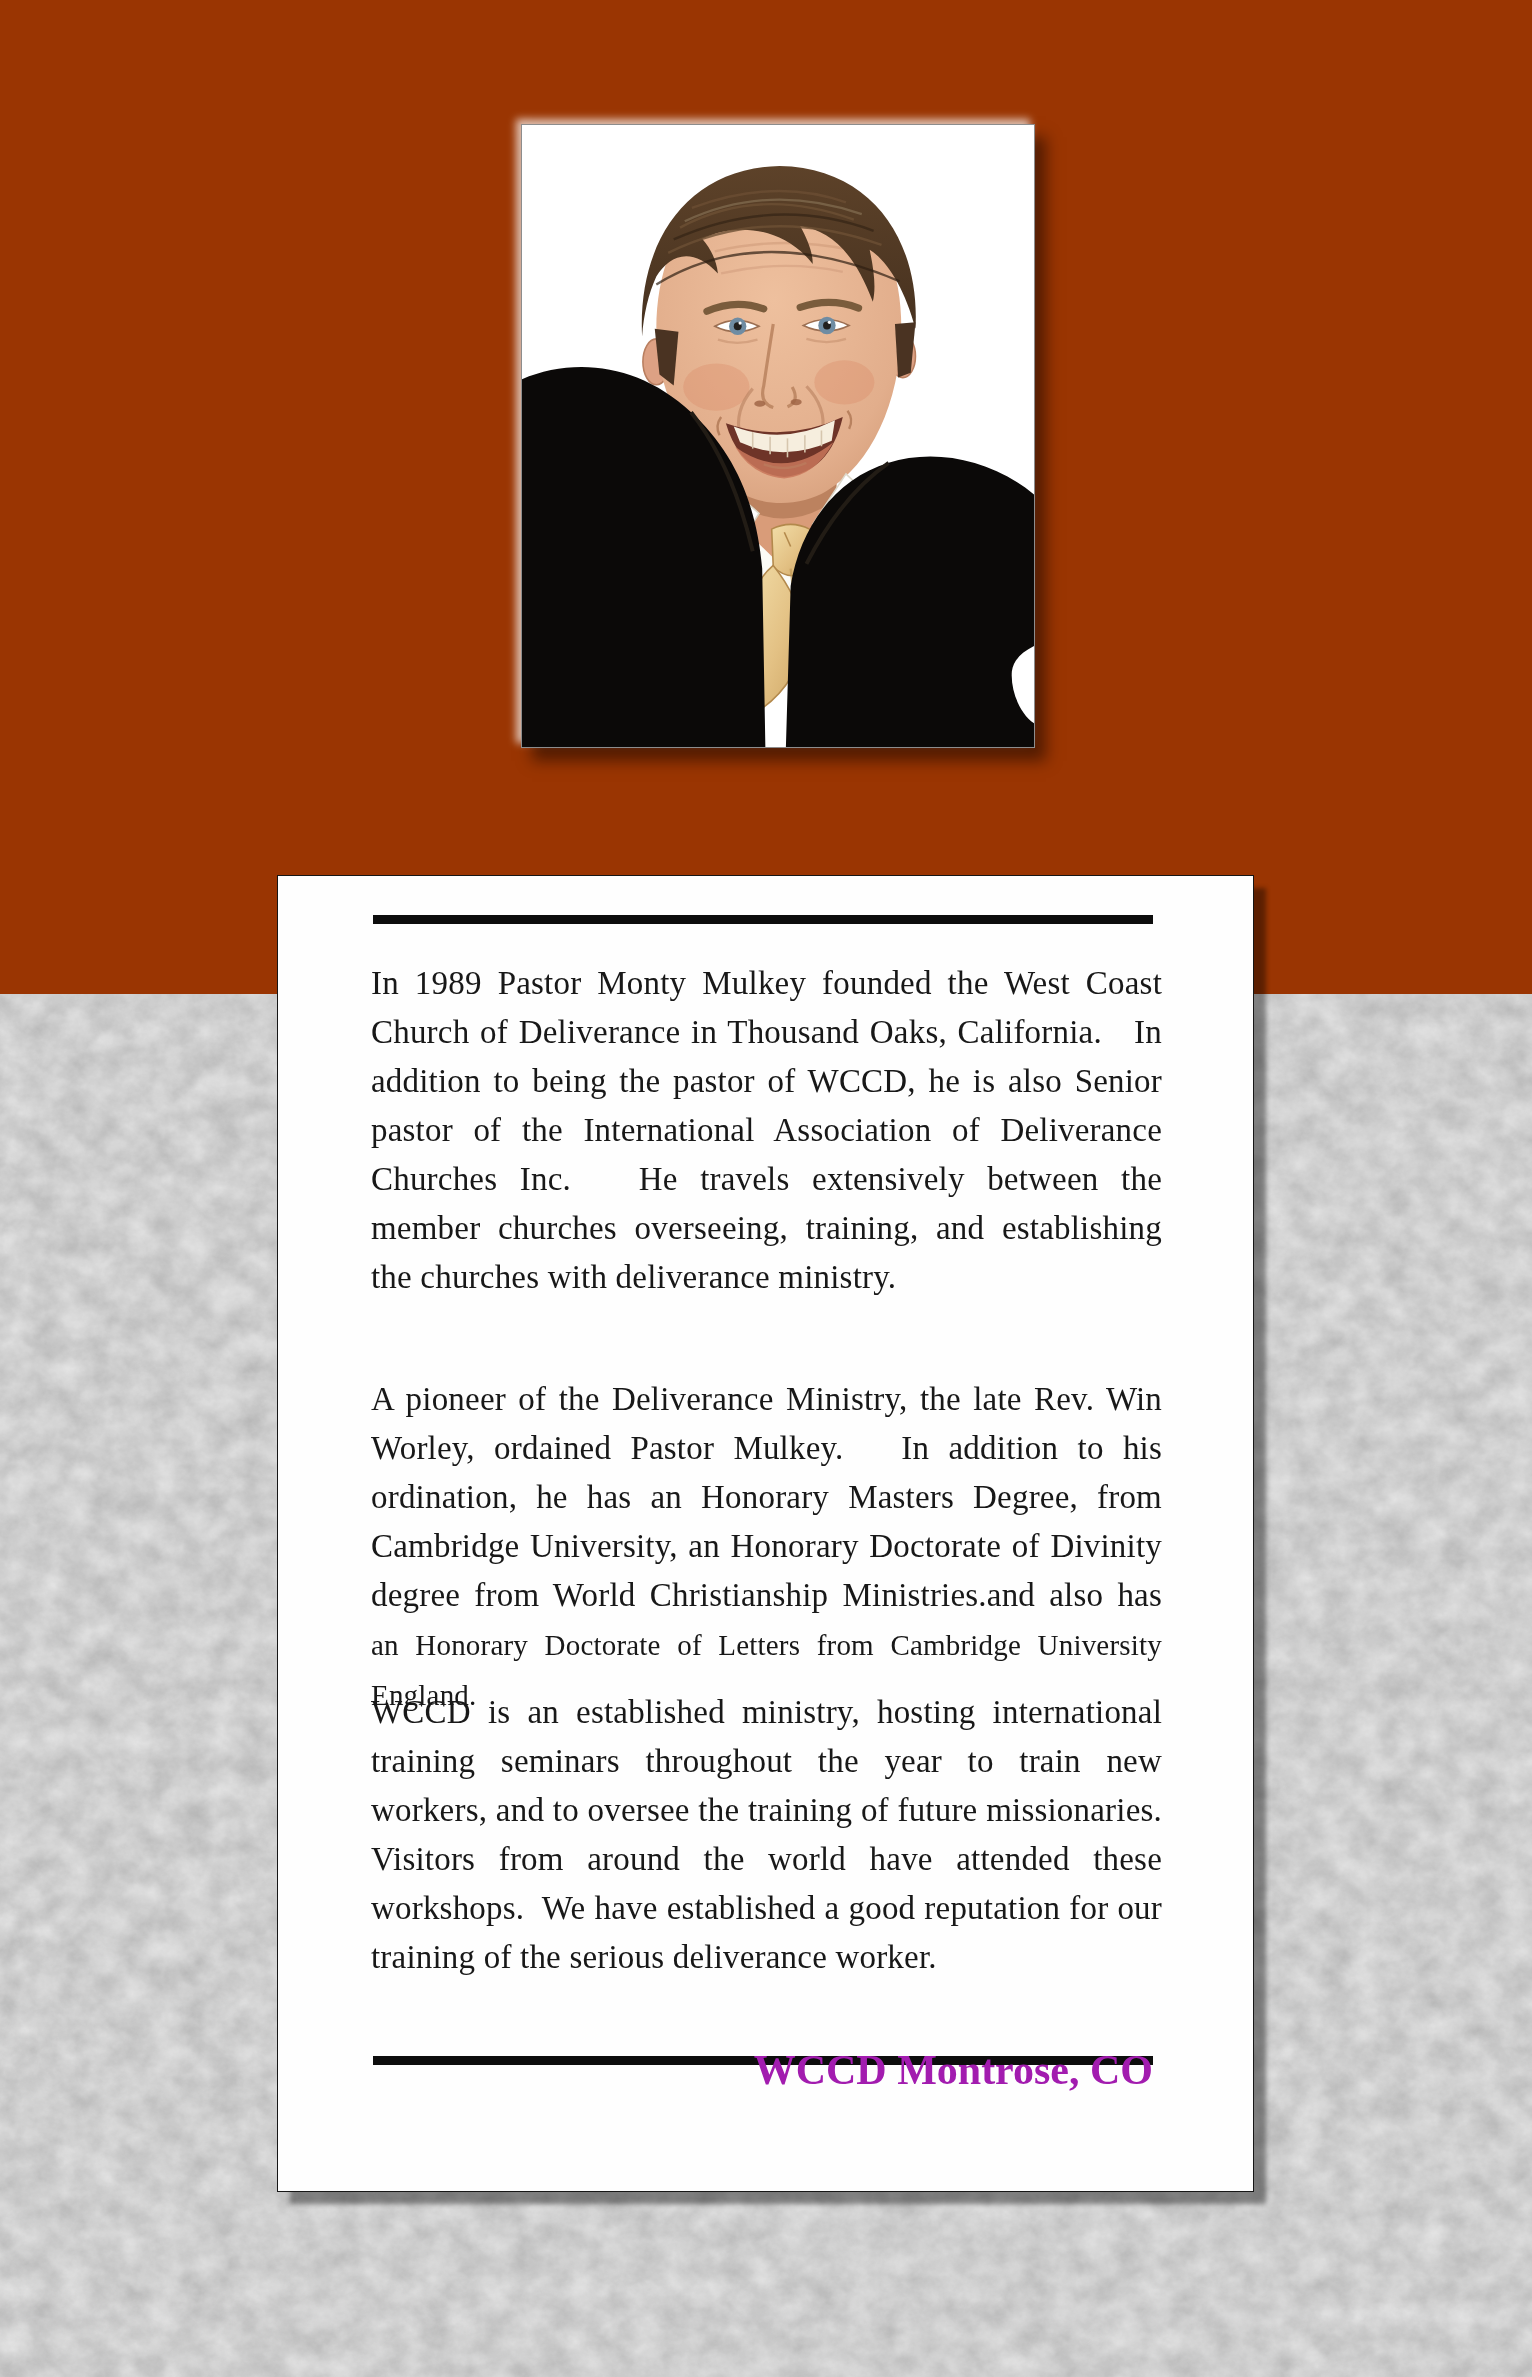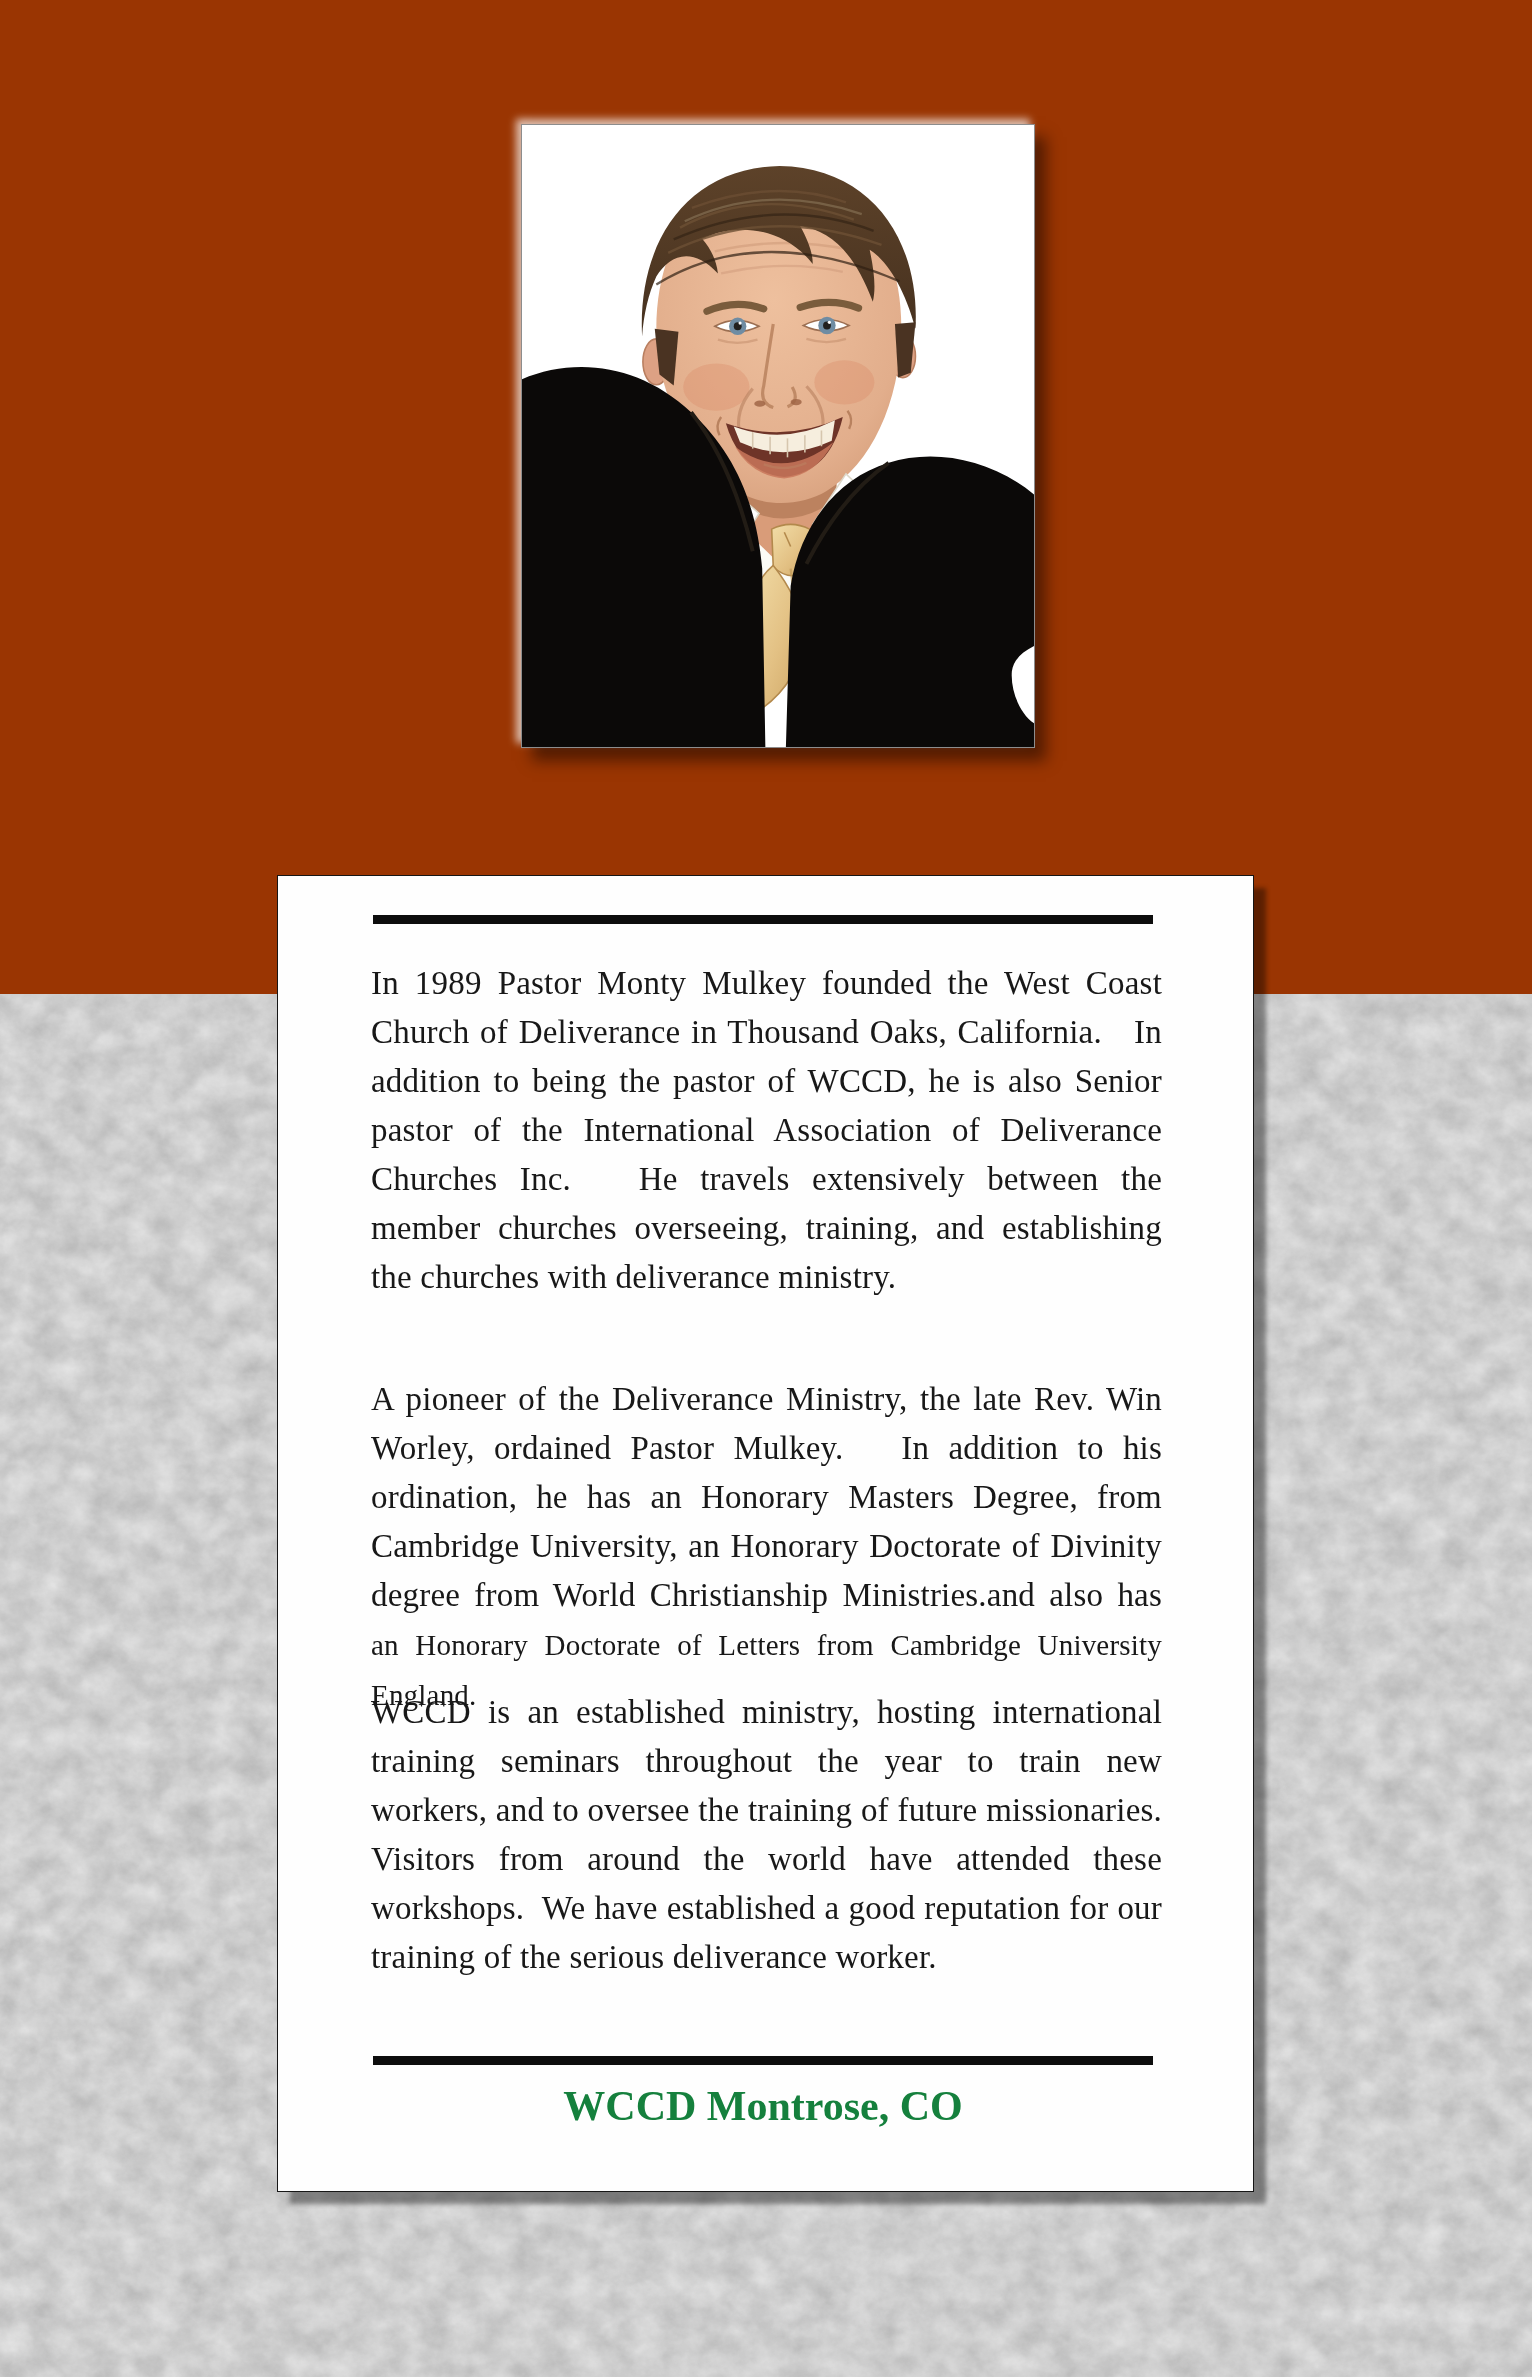--- a/index.html
+++ b/index.html
@@ -64,28 +64,28 @@
     text-align: justify;
     white-space: pre-wrap;
     letter-spacing: 0.2px;
   }
   .para-1 { top: 83px; }
   .para-2 { top: 499px; }
   .para-3 { top: 812px; }
   .small-text { font-size: 29px; }
   .footer-title {
     position: absolute;
-    left: 95px; top: 1206px;
+    left: 95px; top: 1170px;
     width: 780px;
     font-family: "Liberation Serif", serif;
     font-weight: 700;
     font-size: 42px;
     line-height: 49px;
-    color: #15803d;
-    text-align: center;
+    color: #a21caf;
+    text-align: right;
   }
 </style>
 </head>
 <body>
 
 <div class="page">
 
   <div class="rust-bg"></div>
 
   <svg class="granite-bg" width="1532" height="1384" viewBox="0 0 1946 1757" preserveAspectRatio="none" xmlns="http://www.w3.org/2000/svg">

